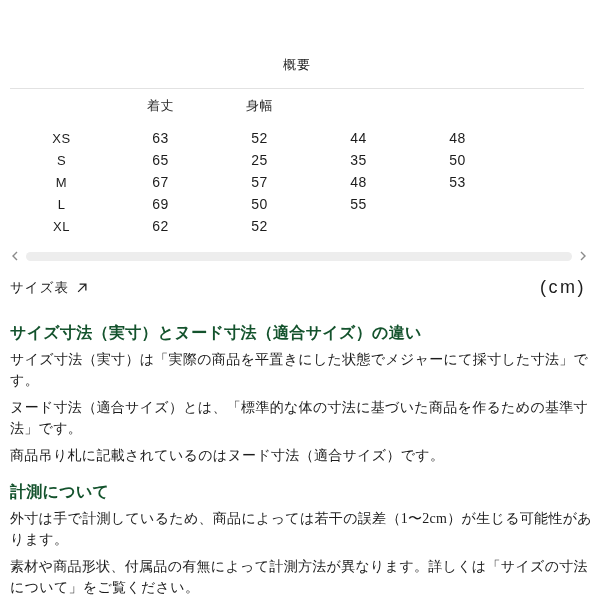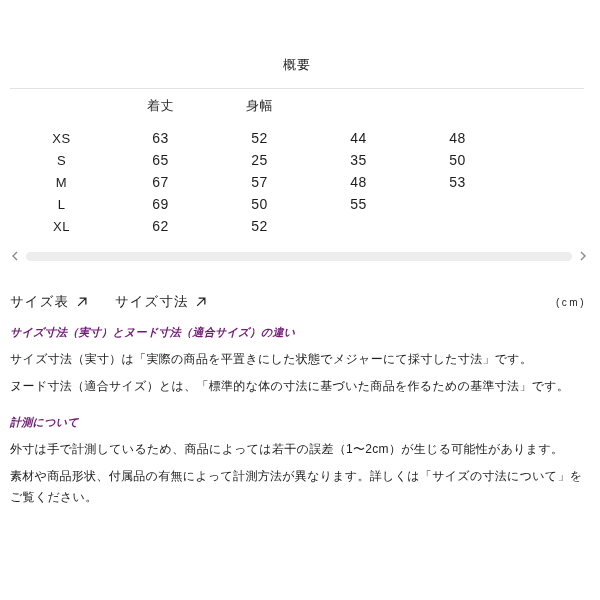--- a/index.html
+++ b/index.html
@@ -52,44 +52,45 @@
     width:14px; height:14px; display:flex;
     align-items:center; justify-content:center; cursor:pointer;
   }
   .hs-track {
     flex:1; height:9px; margin:0 4px;
     background:#ededed; border-radius:5px; cursor:pointer;
   }
 
   
   .links-row {
-    position:absolute; top:293px; left:10px; width:576px;
+    position:absolute; top:277px; left:10px; width:576px;
     display:flex; align-items:center;
   }
   .tlink {
     display:flex; align-items:center; gap:7px;
     font-size:13.5px; letter-spacing:1px; color:#1c1c1c;
     cursor:pointer; margin-right:27px;
   }
   .unit {
-    margin-left:auto; font-size:10px; letter-spacing:2.5px; color:#1c1c1c;
+    margin-left:auto; font-size:18px; letter-spacing:2.5px; color:#1c1c1c;
   }
 
   
   .sections {
     position:absolute; top:322px; left:10px; width:582px;
   }
   .section-heading {
-    font-size:11px; font-weight:bold; color:#701a75;
-    line-height:21px; margin-bottom:6px; letter-spacing:0.3px;font-style:italic;
+    font-size:16px; font-weight:bold; color:#14532d;
+    line-height:21px; margin-bottom:6px; letter-spacing:0.3px;
   }
   .section p {
-    font-size:12px; line-height:21px; color:#1c1c1c;
+    font-size:14px; line-height:21px; color:#1c1c1c;
     margin-bottom:6px; letter-spacing:0.3px;
     word-break:break-all;
+    font-family:Liberation Serif, serif;
   }
   .section + .section { margin-top:15px; }
 
   svg { display:block; }
 </style>
 </head>
 <body>
 
 <div class="page">
 
@@ -154,36 +155,29 @@
 
   <div class="links-row">
     <div class="tlink">
       <span>サイズ表</span>
       <span class="ext-icon">
         <svg width="12" height="12" viewBox="0 0 14 14">
             <path d="M2.5 11.5 L11.5 2.5 M4.2 2.5 H11.5 V9.8" fill="none" stroke="#222" stroke-width="1.5"></path>
           </svg>
       </span>
     </div>
-    <div class="tlink">
-      <span>サイズ寸法</span>
-      <span class="ext-icon">
-        <svg width="12" height="12" viewBox="0 0 14 14">
-            <path d="M2.5 11.5 L11.5 2.5 M4.2 2.5 H11.5 V9.8" fill="none" stroke="#222" stroke-width="1.5"></path>
-          </svg>
-      </span>
-    </div>
     <div class="unit">(cm)</div>
   </div>
 
   <div class="sections">
     <div class="section">
       <div class="section-heading">サイズ寸法（実寸）とヌード寸法（適合サイズ）の違い</div>
       <p>サイズ寸法（実寸）は「実際の商品を平置きにした状態でメジャーにて採寸した寸法」です。</p>
       <p>ヌード寸法（適合サイズ）とは、「標準的な体の寸法に基づいた商品を作るための基準寸法」です。</p>
+      <p>商品吊り札に記載されているのはヌード寸法（適合サイズ）です。</p>
     </div>
     <div class="section">
       <div class="section-heading">計測について</div>
       <p>外寸は手で計測しているため、商品によっては若干の誤差（1〜2cm）が生じる可能性があります。</p>
       <p>素材や商品形状、付属品の有無によって計測方法が異なります。詳しくは「サイズの寸法について」をご覧ください。</p>
 
     </div>
   </div>
 
 </div>

